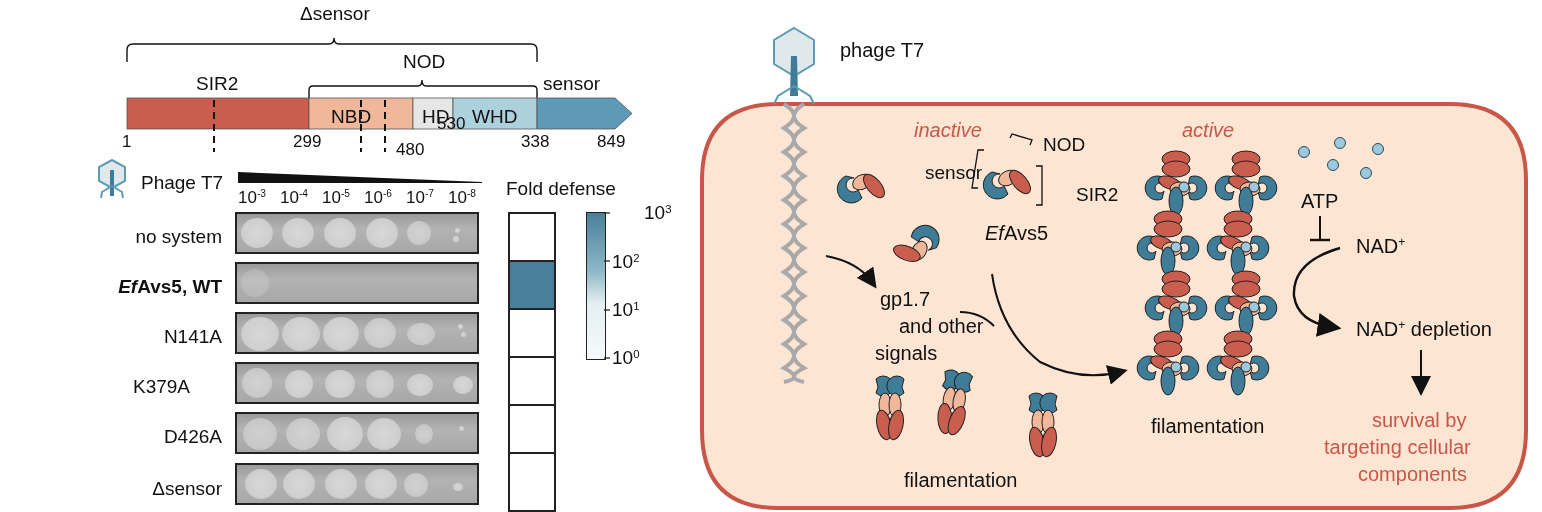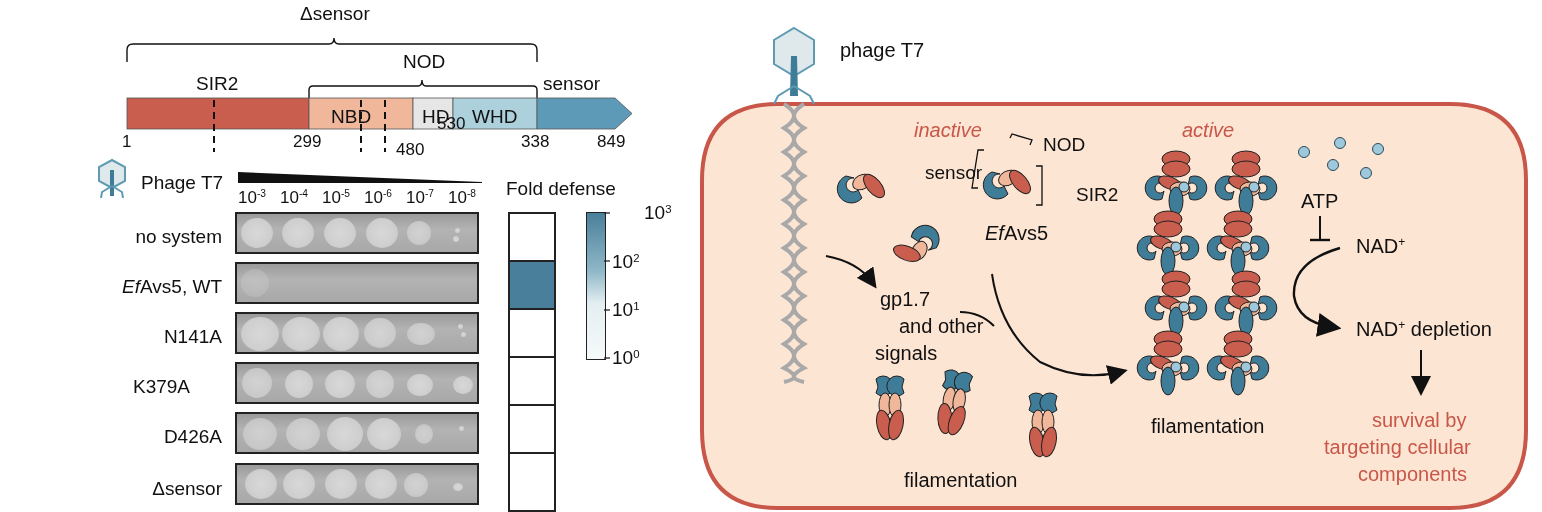--- a/index.html
+++ b/index.html
@@ -69,21 +69,21 @@
   <div>
     <span class="t f17" style="left:238px;top:189px;"><span>10</span><sup>-3</sup></span>
     <span class="t f17" style="left:280px;top:189px;"><span>10</span><sup>-4</sup></span>
     <span class="t f17" style="left:322px;top:189px;"><span>10</span><sup>-5</sup></span>
     <span class="t f17" style="left:364px;top:189px;"><span>10</span><sup>-6</sup></span>
     <span class="t f17" style="left:406px;top:189px;"><span>10</span><sup>-7</sup></span>
     <span class="t f17" style="left:448px;top:189px;"><span>10</span><sup>-8</sup></span>
   </div>
 
   <span class="t f18" style="right:1320px;top:227px;">no system</span>
-  <span class="t f18" style="right:1320px;top:277px;"><i>Ef</i><span>Avs5</span><span>, WT</span></span>
+  <span class="t f18" style="right:1320px;top:277px;font-weight:bold;"><i>Ef</i><span>Avs5</span><span>, WT</span></span>
   <span class="t f18" style="right:1320px;top:327px;">N141A</span>
   <span class="t f18" style="right:1352px;top:377px;margin-left:44px;">K379A</span>
   <span class="t f18" style="right:1320px;top:427px;">D426A</span>
   <span class="t f18" style="right:1320px;top:479px;">Δsensor</span>
 
   <div class="plate" style="top:212px;">
     <div class="spot" style="left:4px;top:4px;width:32px;height:30px;"></div>
     <div class="spot" style="left:45px;top:4px;width:32px;height:30px;"></div>
     <div class="spot" style="left:87px;top:4px;width:32px;height:30px;"></div>
     <div class="spot" style="left:129px;top:4px;width:32px;height:30px;"></div>

